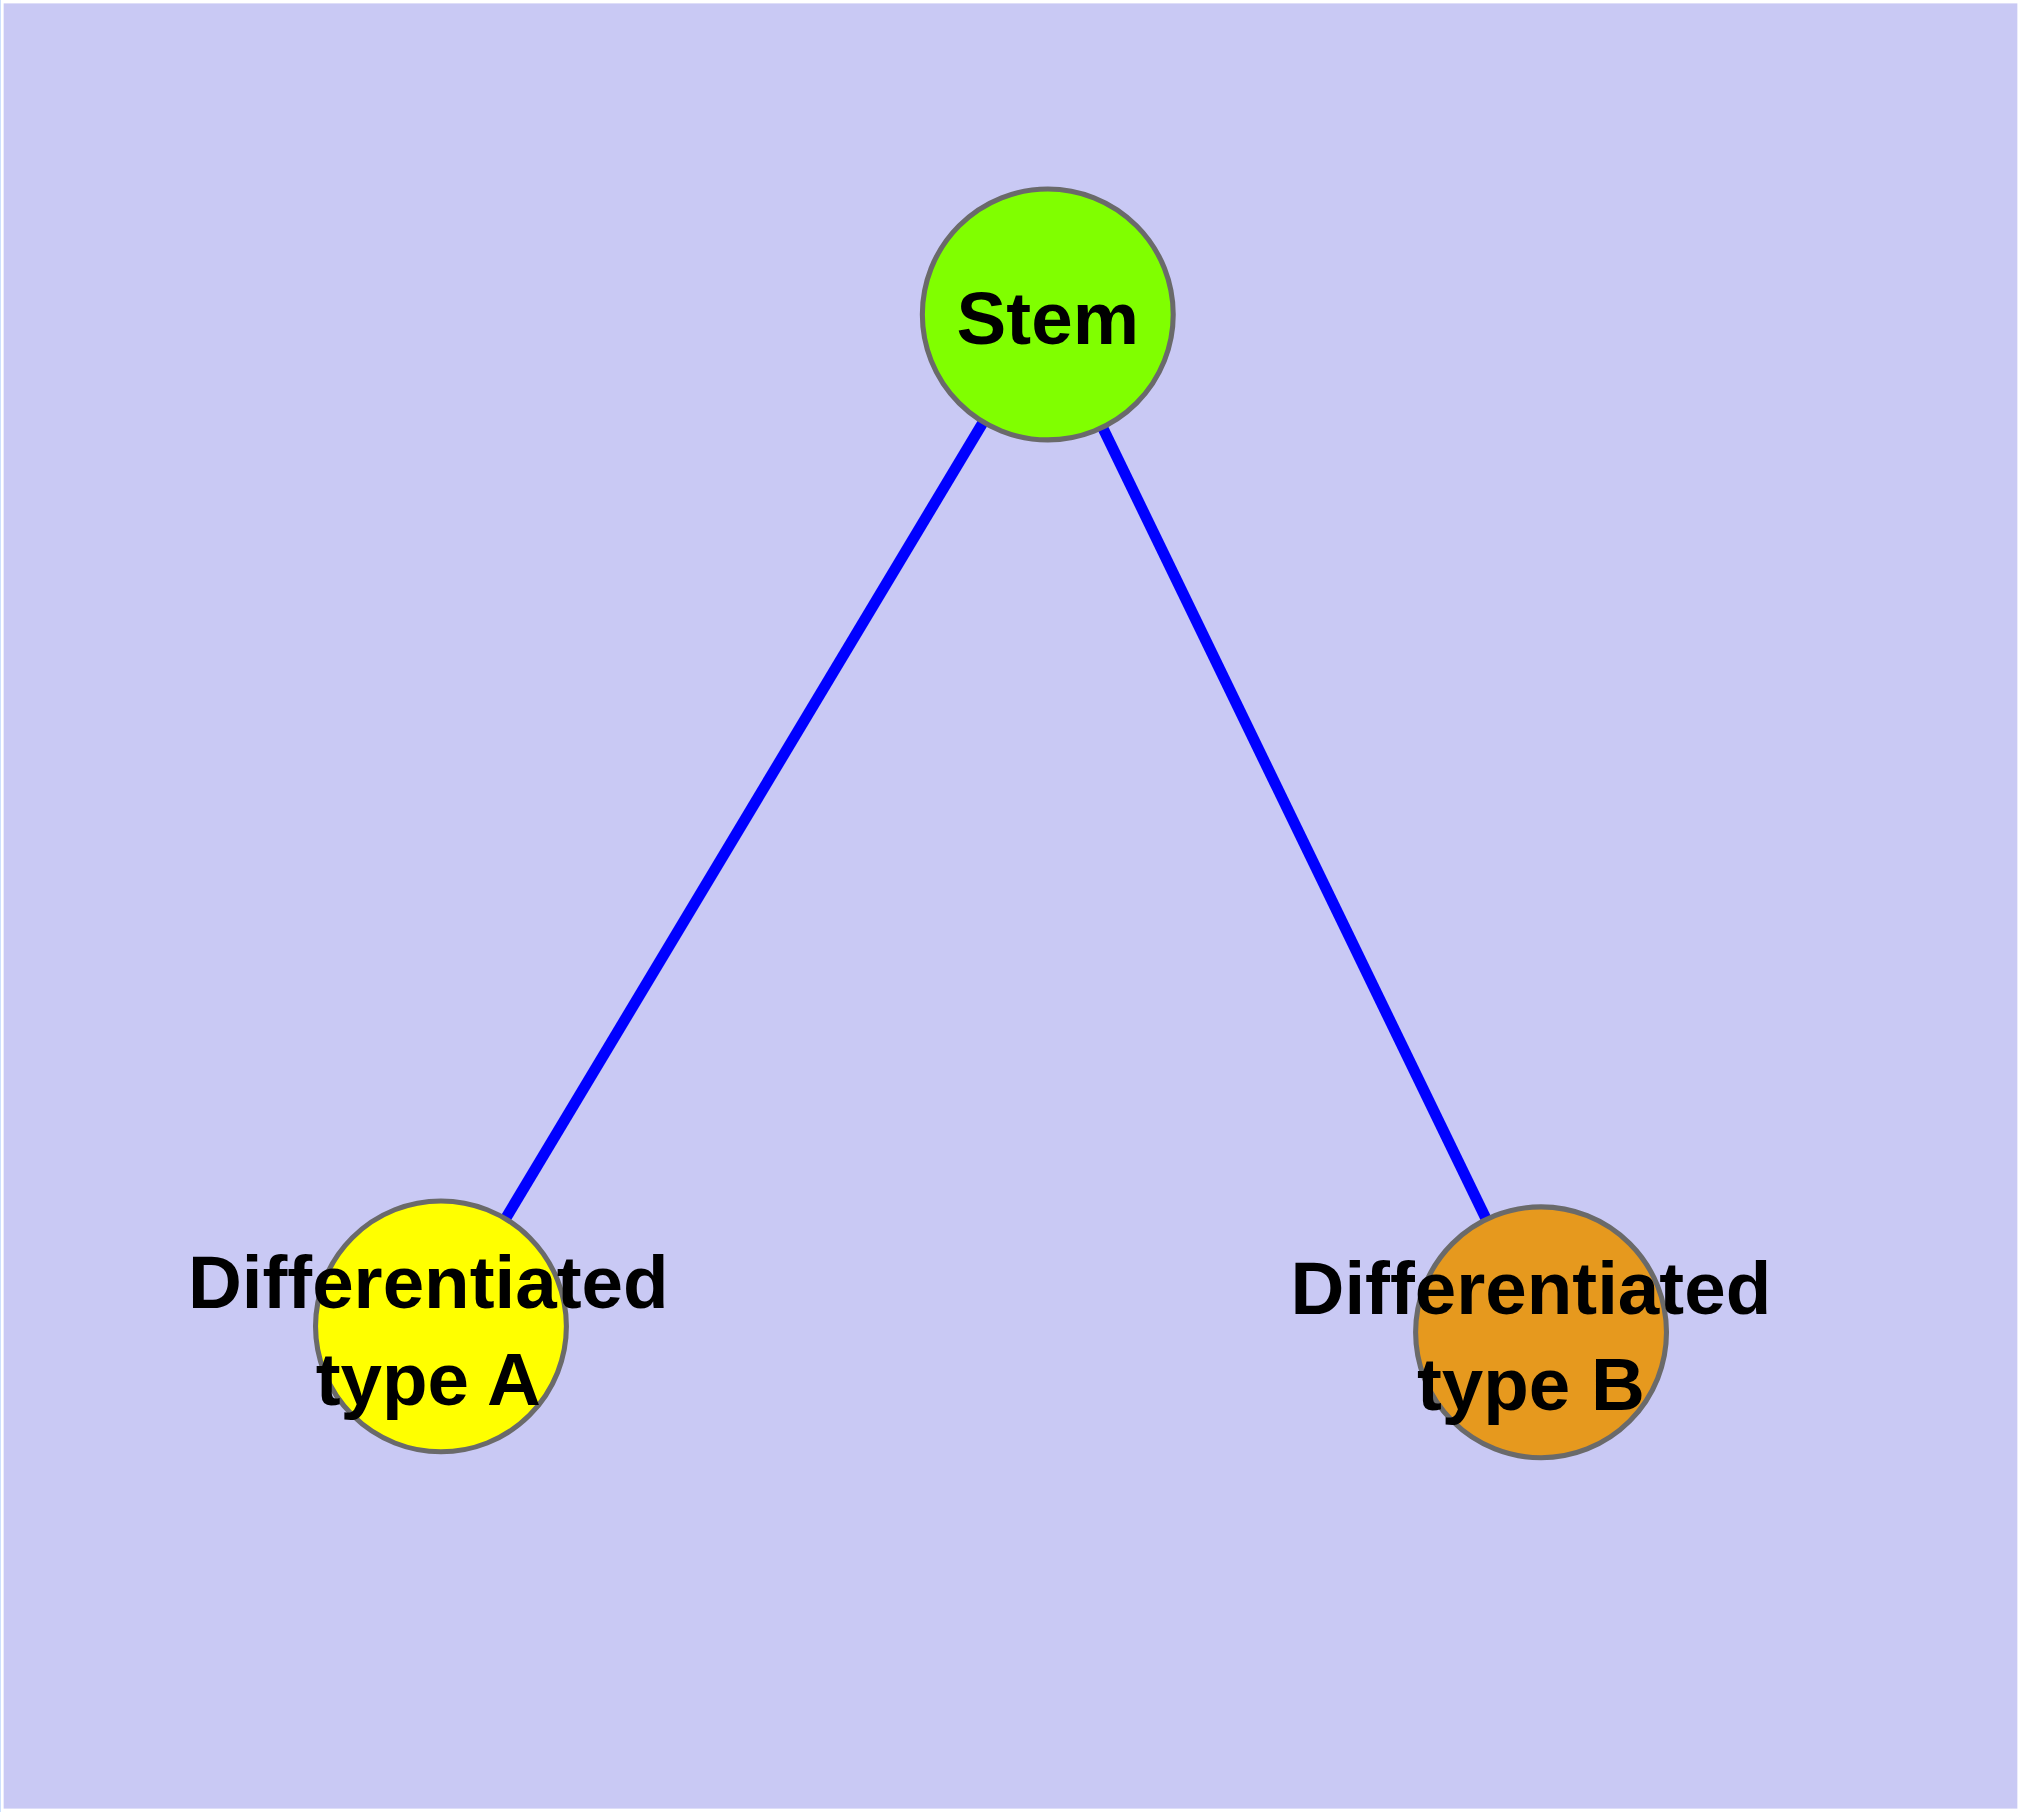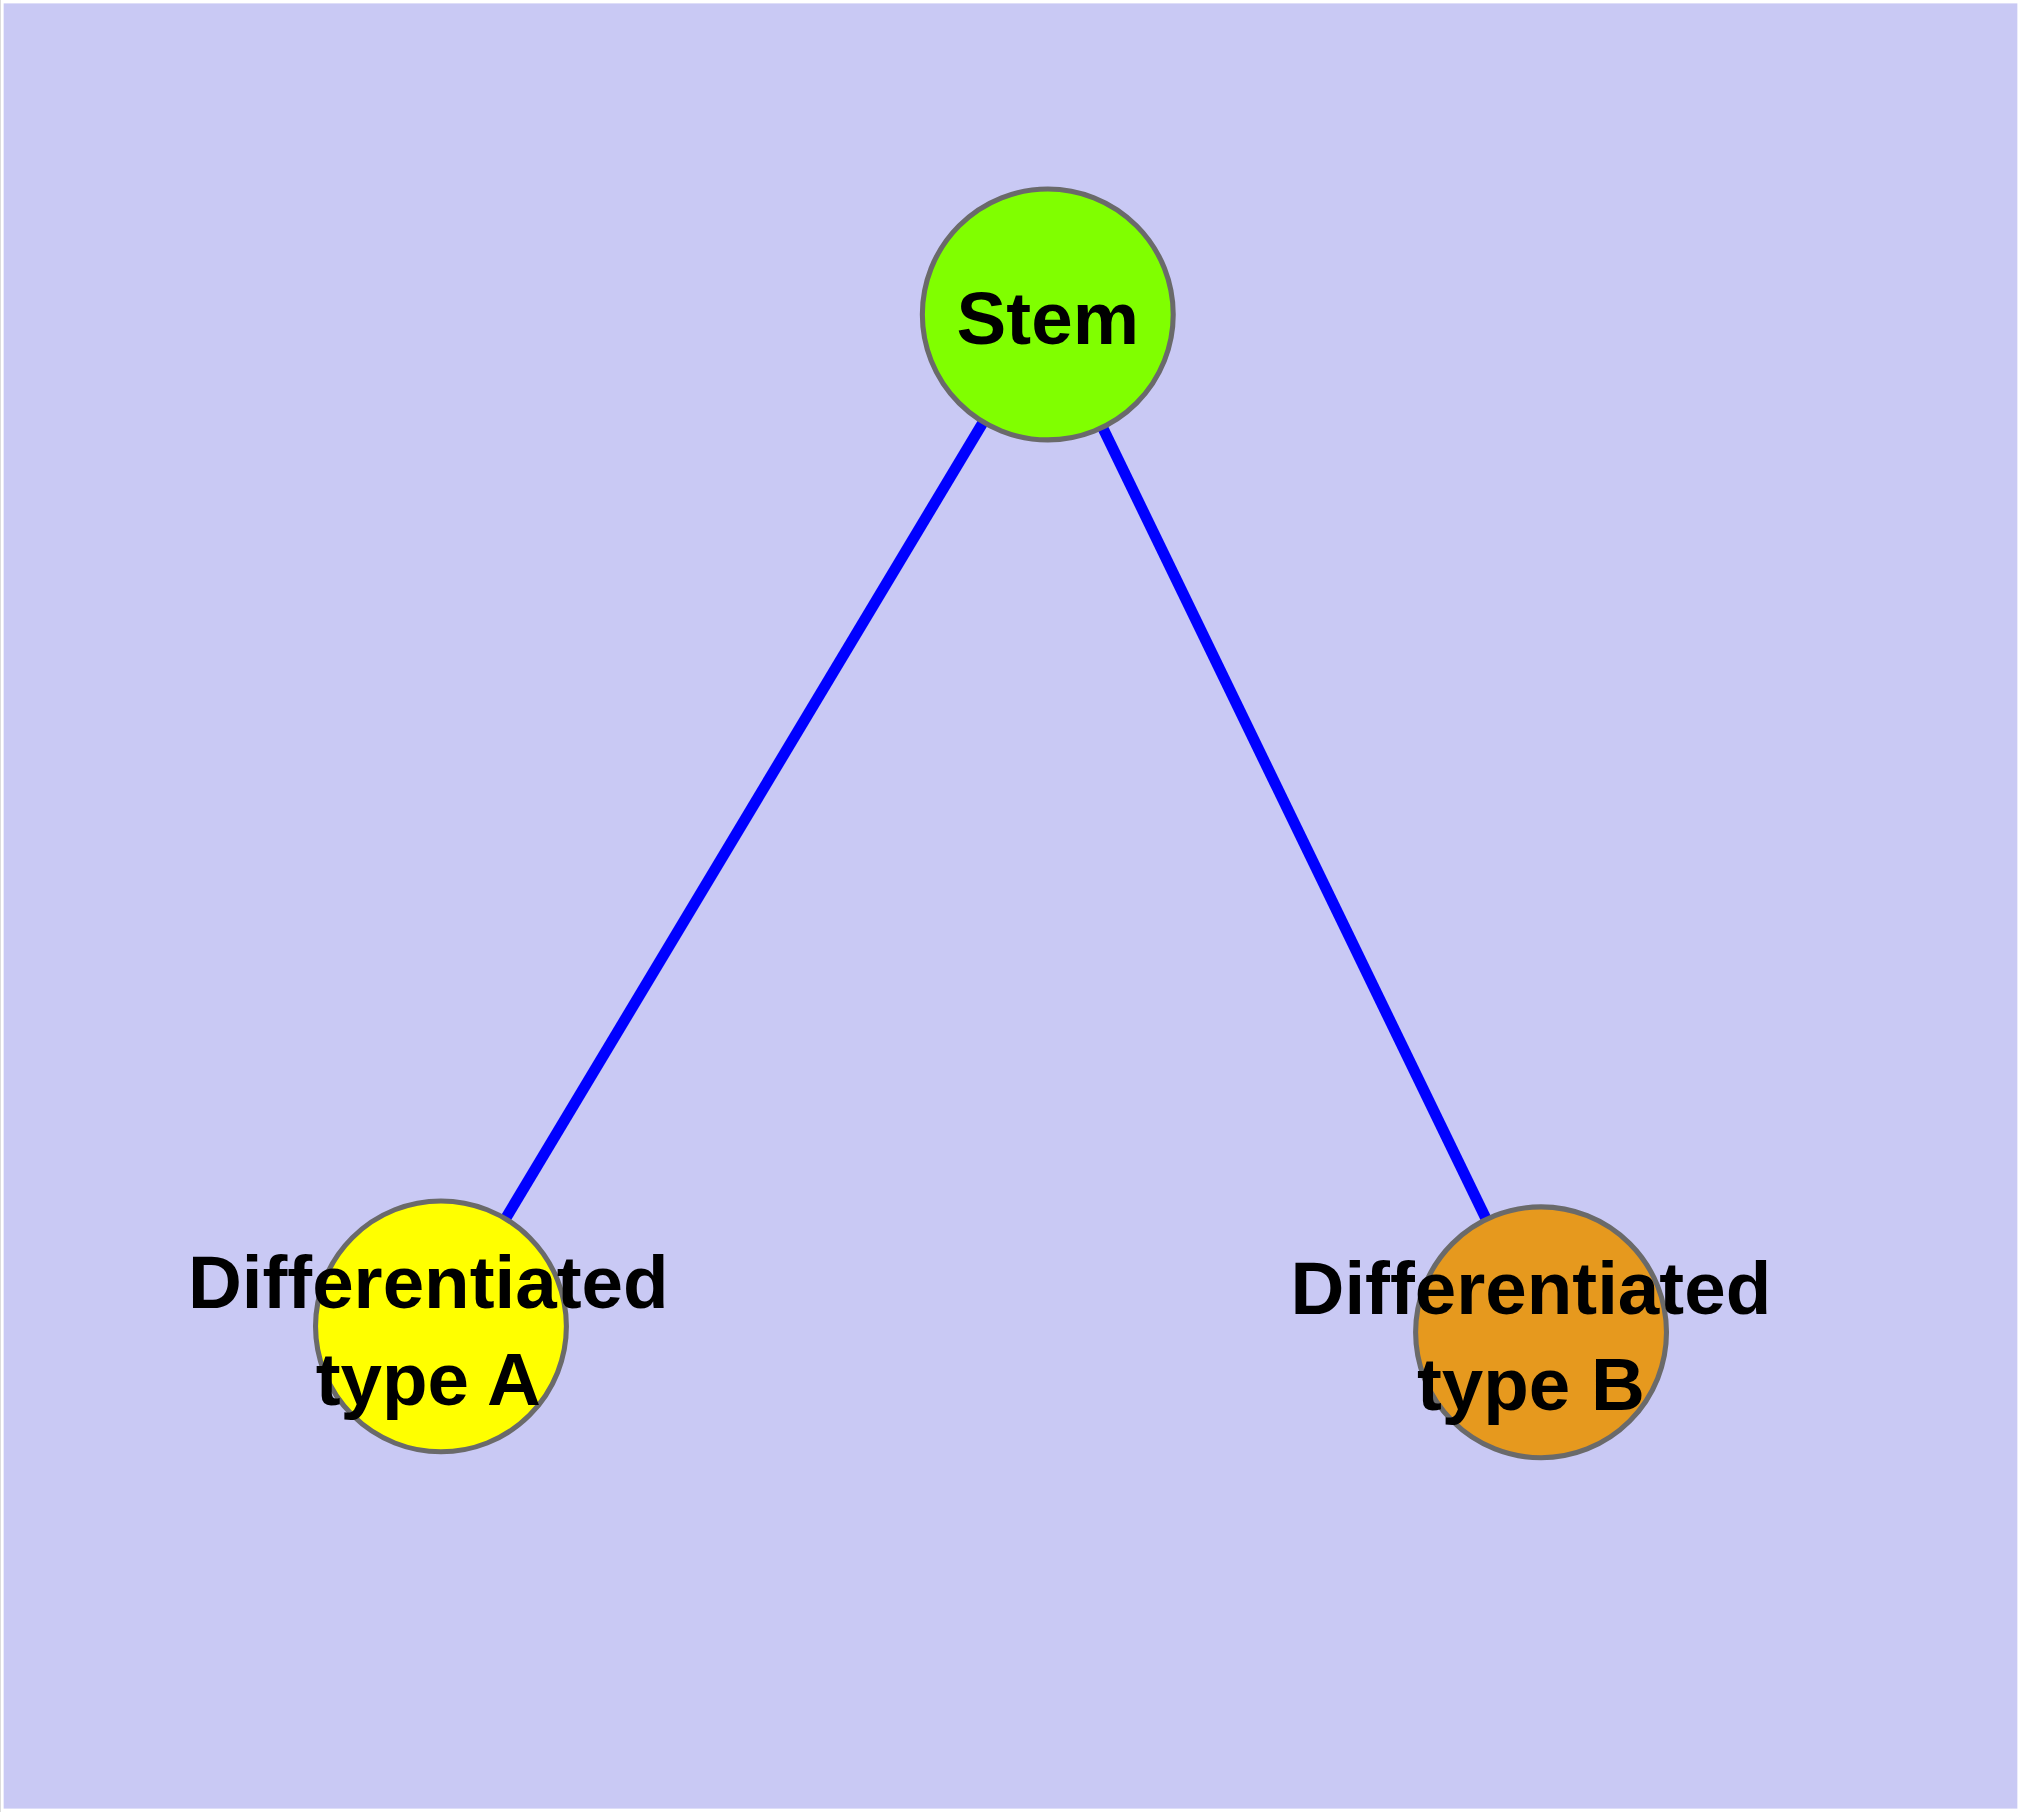--- a/index.html
+++ b/index.html
@@ -6,21 +6,21 @@
     margin: 0;
     padding: 0;
     background: #ffffff;
     overflow: hidden;
     font-family: "Liberation Sans", sans-serif;
   }
   .stage {
     position: relative;
     width: 2021px;
     height: 1812px;
-    background: #737373;
+    background: #3b82f6;
   }
   .stage svg {
     position: absolute;
     inset: 0;
     width: 100%;
     height: 100%;
     display: block;
   }
   text, tspan {
     font-family: "Liberation Sans", sans-serif;

